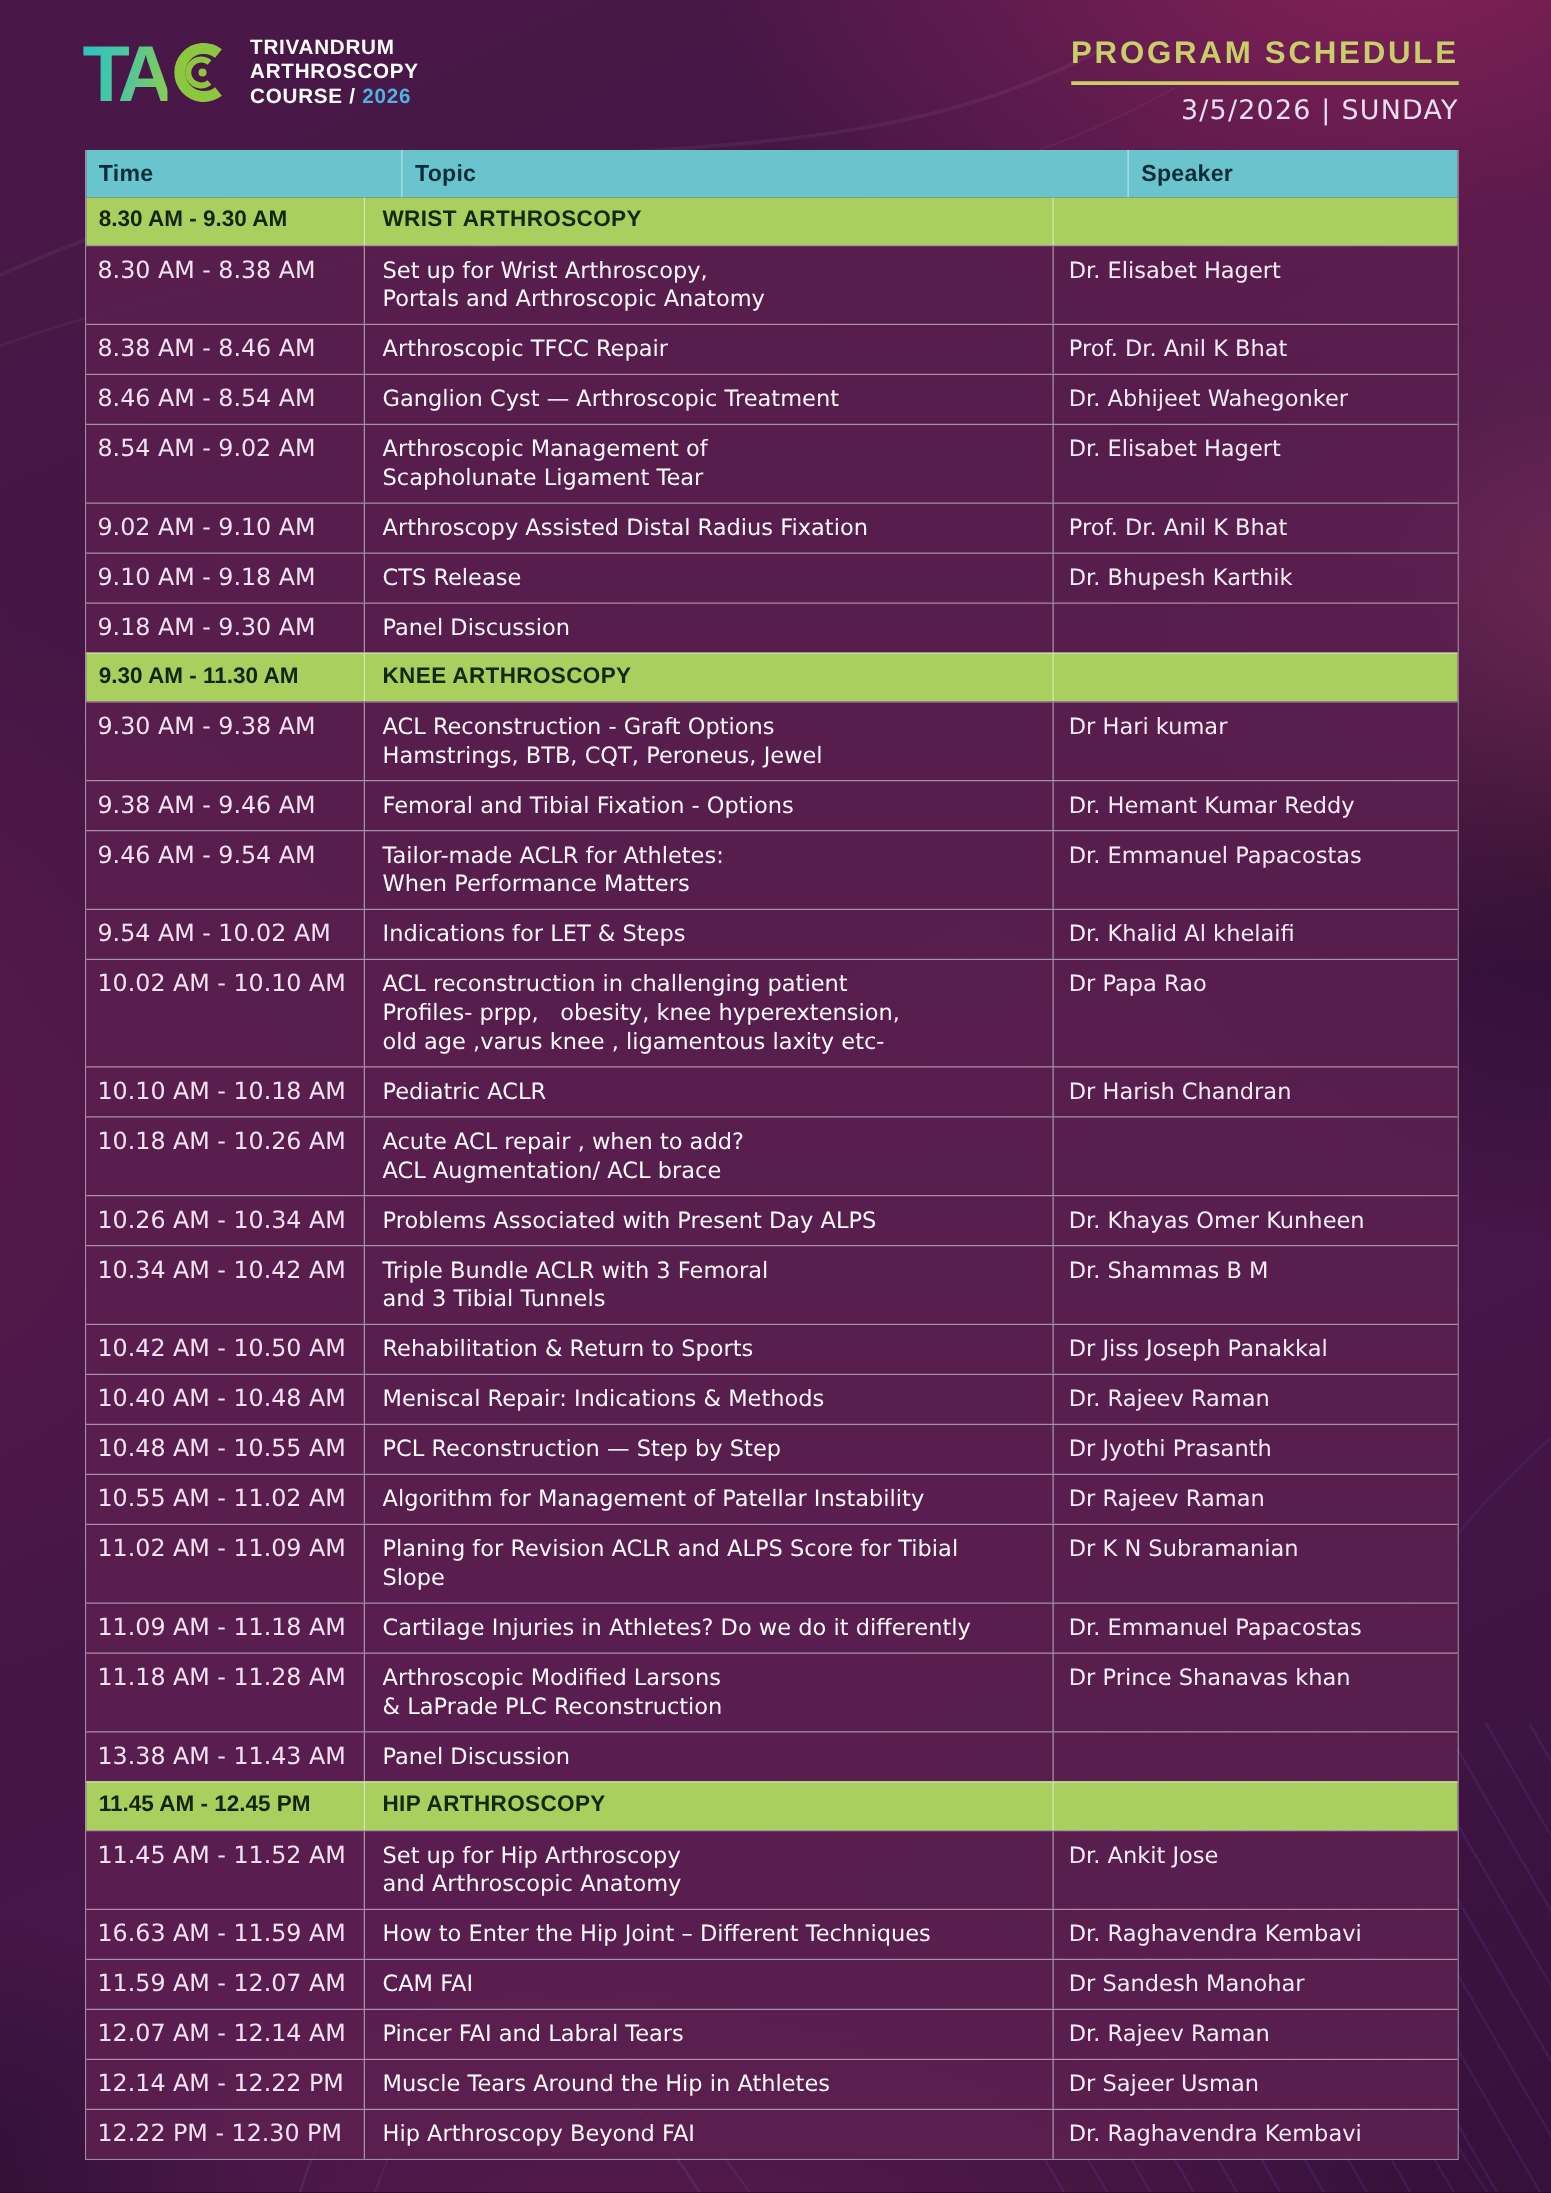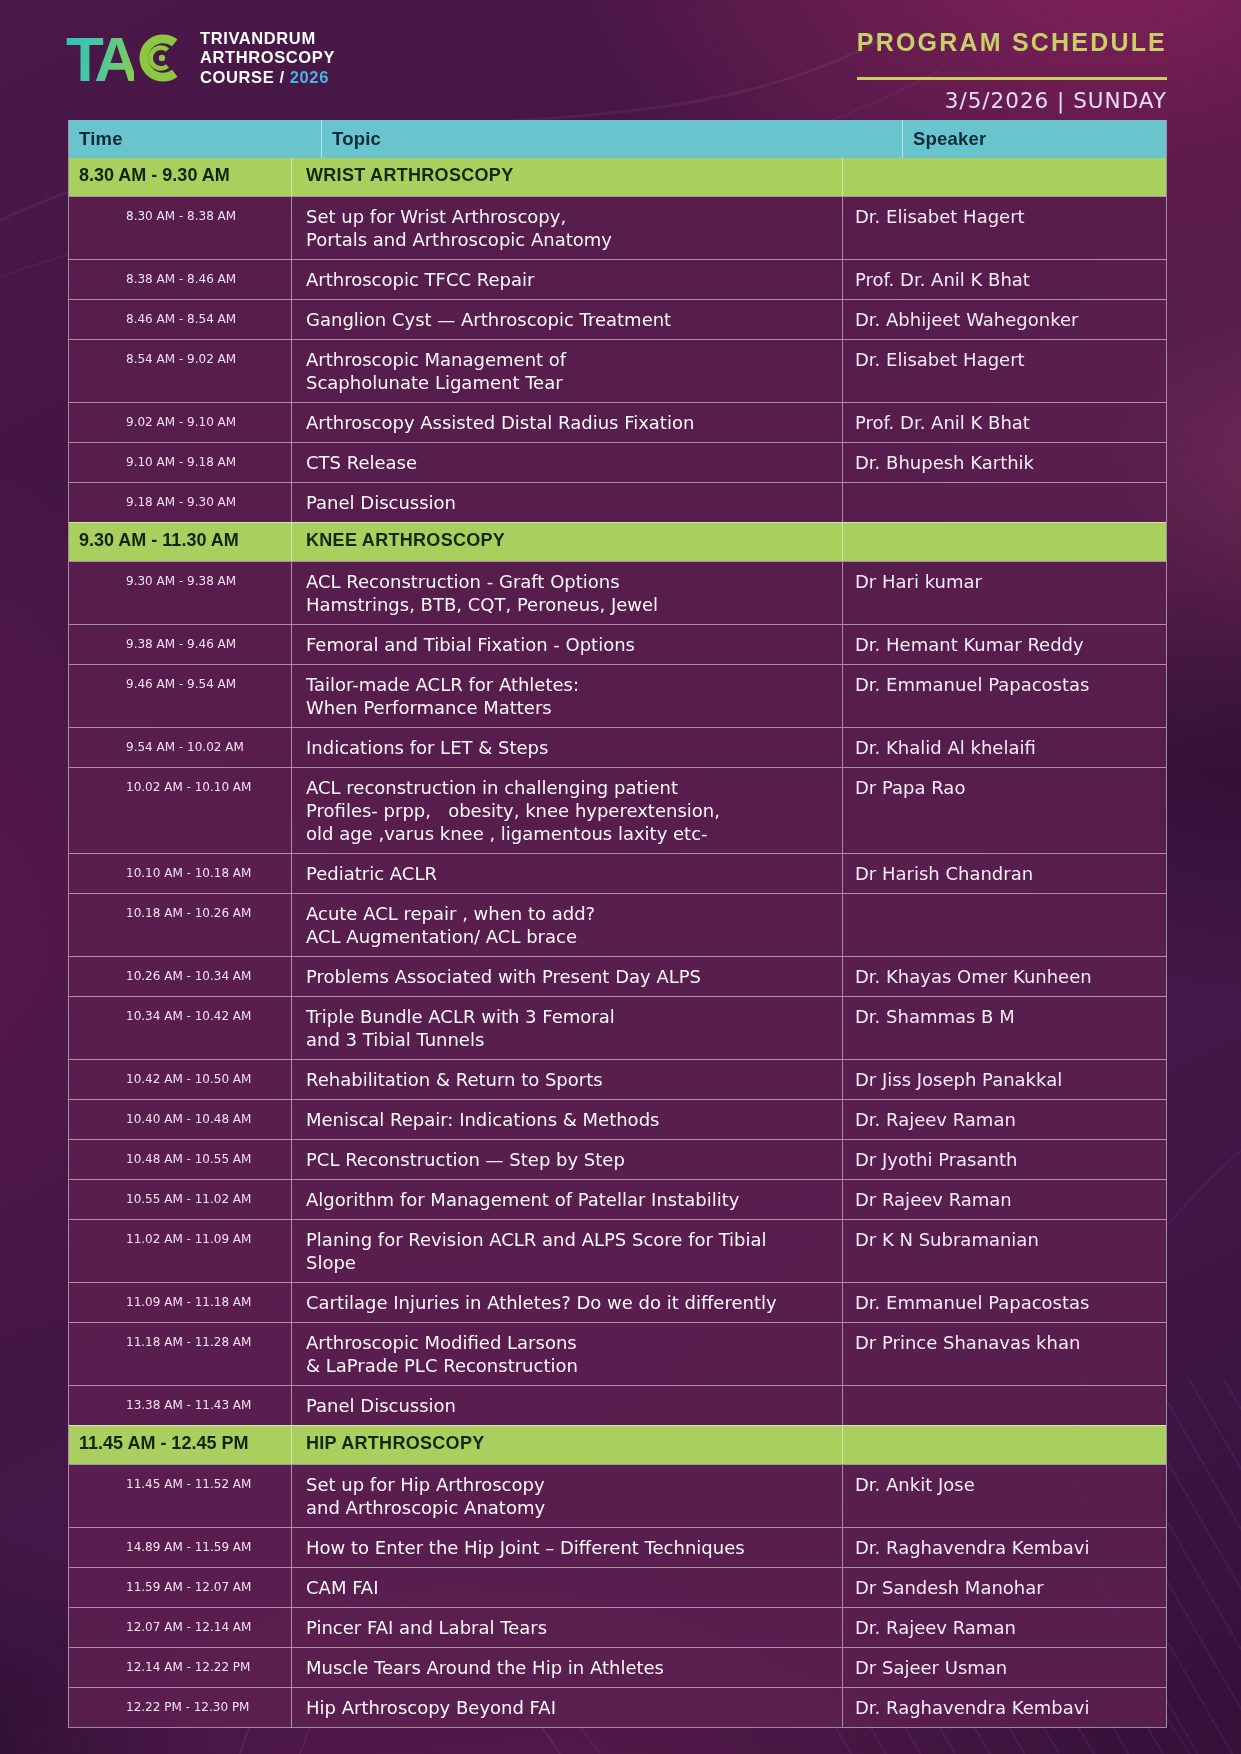--- a/index.html
+++ b/index.html
@@ -35,21 +35,21 @@
   .logo-c{margin-left:2px;display:block;}
   .logo-text{
     font-family:"Liberation Sans",sans-serif;font-weight:700;font-size:16.5px;line-height:19.5px;
     letter-spacing:.6px;color:#ffffff;
   }
   .logo-year{color:var(--year_blue,#4db3e3);}
   .title-block{position:absolute;right:74px;top:28px;text-align:right;}
   .program-title{
     display:inline-block;font-family:"Liberation Sans",sans-serif;font-weight:700;
     font-size:25px;letter-spacing:2.2px;color:var(--accent_title,#c8cf68);
-    border-bottom:3px solid var(--accent_title,#c8cf68);padding-bottom:20px;
+    border-bottom:3px solid var(--accent_title,#c8cf68);padding-bottom:8px;
   }
   .event-date{margin-top:8px;font-size:21.5px;letter-spacing:1px;color:#eadcf2;font-weight:400;}
 
   
   .schedule{
     position:absolute;left:68px;top:120px;width:1097px;
     border:1px solid rgba(255,255,255,.5);border-top:none;
     background:linear-gradient(180deg, rgba(38,10,34,.18), rgba(133,58,110,.20));
   }
   .row{display:grid;grid-template-columns:222px 551px auto;}
@@ -70,21 +70,21 @@
     font-family:"Liberation Sans",sans-serif;font-weight:700;font-size:18px;color:#13250f;
     white-space:nowrap;padding-left:10px;
   }
   .section .topic{
     font-family:"Liberation Sans",sans-serif;font-weight:700;font-size:18px;color:#112a11;
     letter-spacing:.3px;padding-left:14px;
   }
 
   .item{background:var(--row_plum,rgba(91,31,79,.83));}
   .item .time{
-    font-size:12px;color:#f3e2f1;white-space:nowrap;line-height:23px;padding-left:9px;padding-right:4px;margin-left:48px;
+    font-size:19px;color:#f3e2f1;white-space:nowrap;line-height:23px;padding-left:9px;padding-right:4px;
   }
   .item .topic{
     font-size:18px;color:#fdf9fd;line-height:23px;white-space:pre-wrap;padding-left:14px;
   }
   .item .speaker{font-size:18px;color:#f6ecf7;line-height:23px;padding-left:12px;}
 </style>
 </head>
 <body>
 
 <div class="page">
@@ -304,21 +304,21 @@
   </div>
 
   <div class="row item">
     <div class="cell time">11.45 AM - 11.52 AM</div>
     <div class="cell topic">Set up for Hip Arthroscopy
 and Arthroscopic Anatomy</div>
     <div class="cell speaker">Dr. Ankit Jose</div>
   </div>
 
   <div class="row item">
-    <div class="cell time">14.89 AM - 11.59 AM</div>
+    <div class="cell time">16.63 AM - 11.59 AM</div>
     <div class="cell topic">How to Enter the Hip Joint – Different Techniques</div>
     <div class="cell speaker">Dr. Raghavendra Kembavi</div>
   </div>
 
   <div class="row item">
     <div class="cell time">11.59 AM - 12.07 AM</div>
     <div class="cell topic">CAM FAI</div>
     <div class="cell speaker">Dr Sandesh Manohar</div>
   </div>
 

